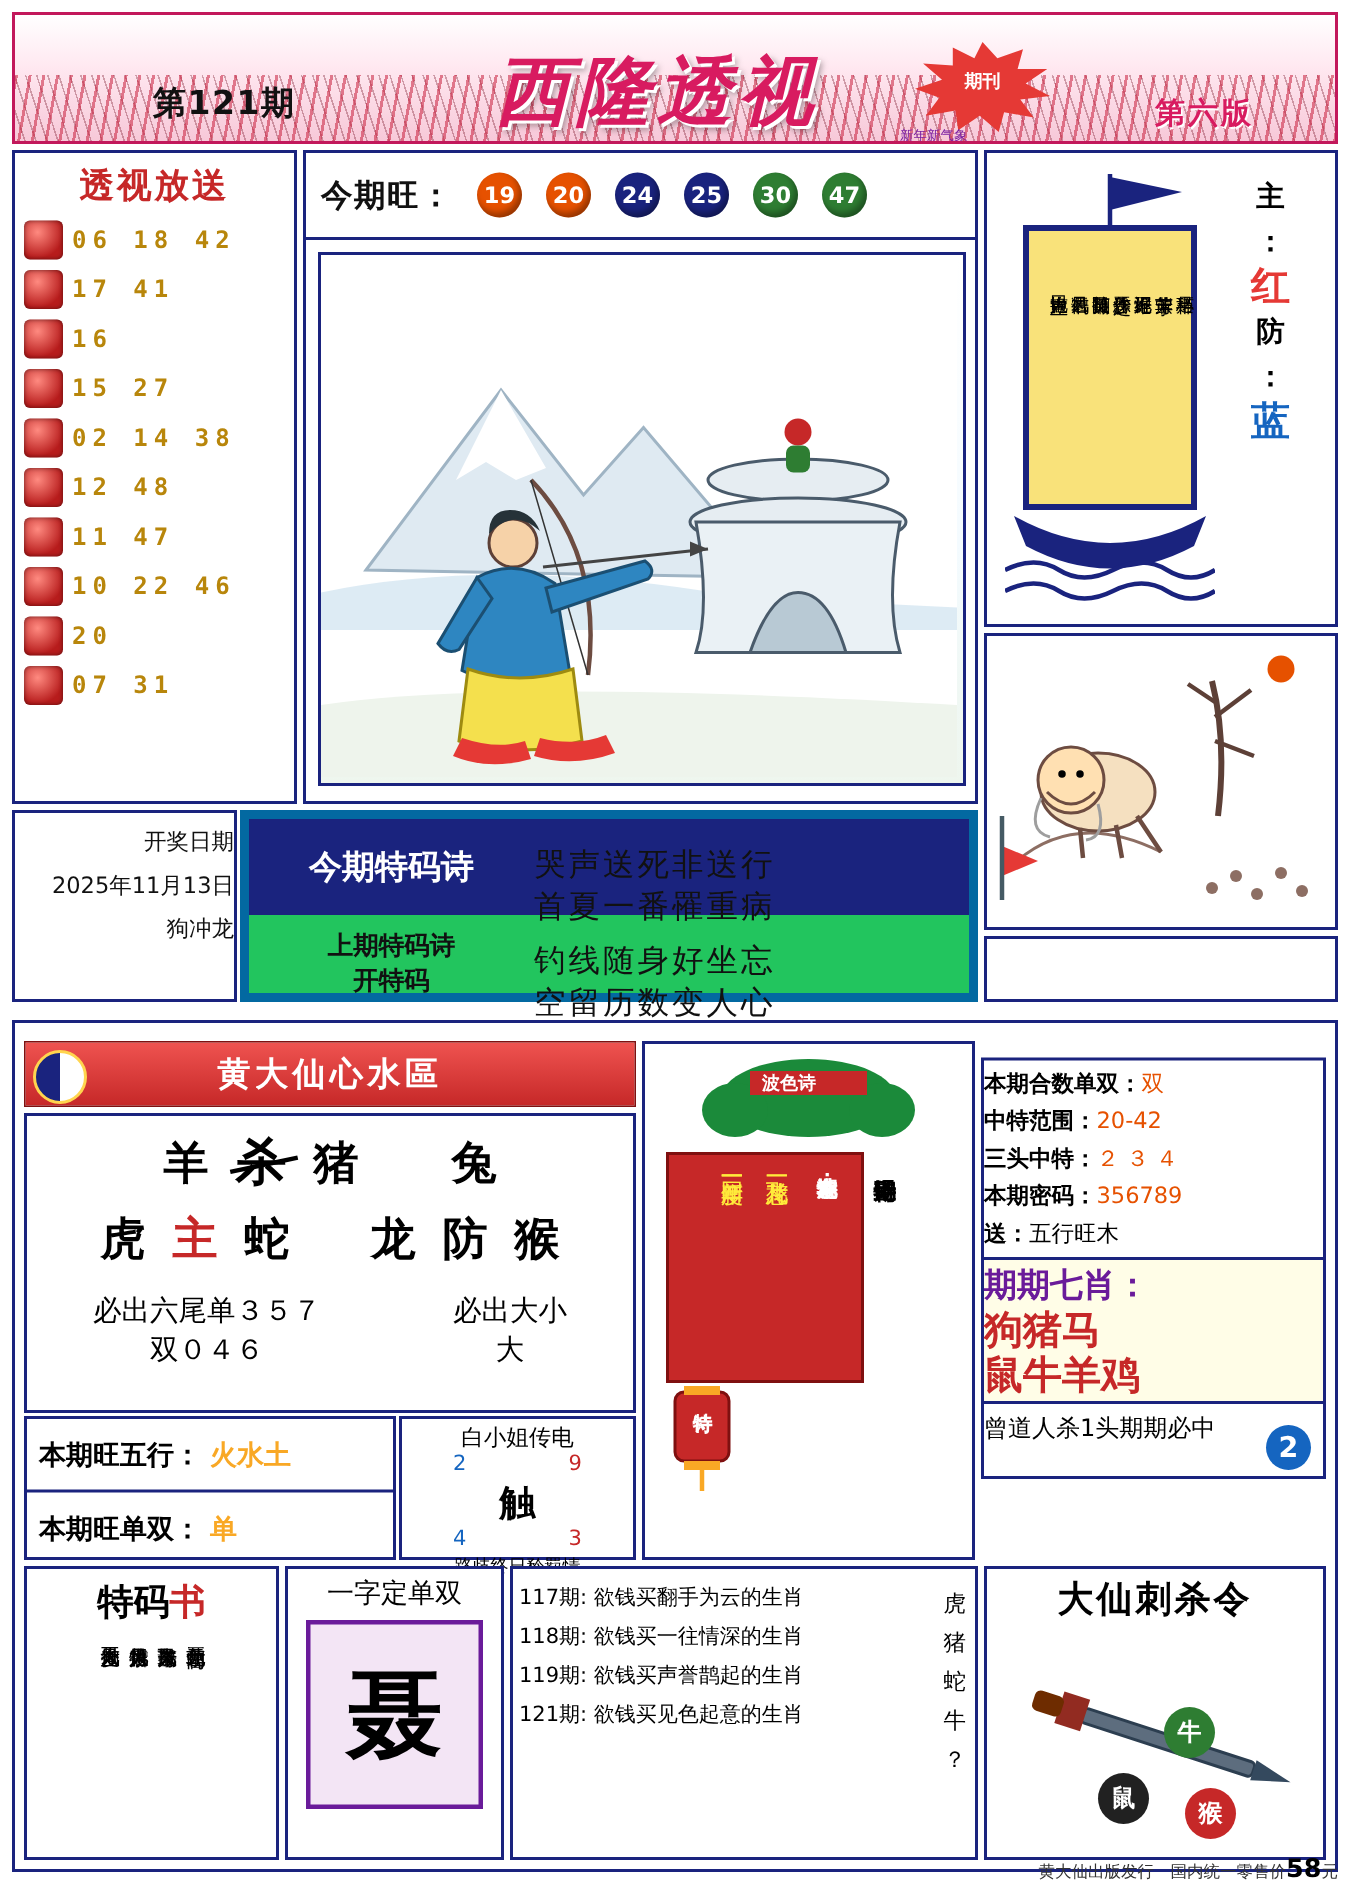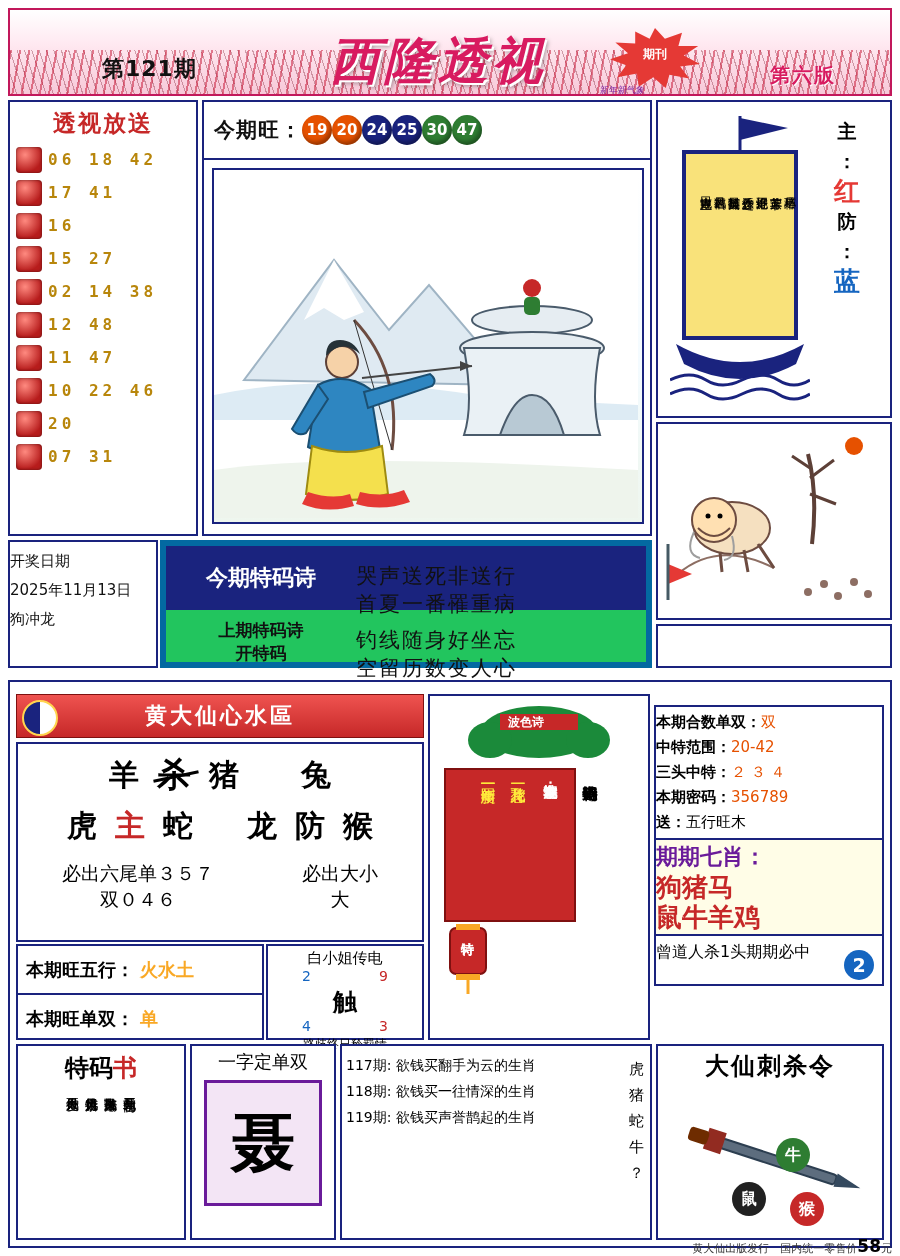--- a/index.html
+++ b/index.html
@@ -24,38 +24,38 @@
 
   
   .left-panel{left:8px;top:100px;width:190px;height:436px;border:2px solid #1a237e;background:#fff;}
   .left-title{margin-top:6px;text-align:center;font-size:23px;font-weight:bold;color:#c62828;letter-spacing:2px;}
   .zodiac-rows{margin-top:4px;}
   .zrow{display:flex;align-items:center;height:33px;padding-left:6px;}
   .zicon{width:26px;height:26px;margin-right:6px;flex:0 0 26px;border-radius:4px;background:radial-gradient(circle at 35% 30%, #ff8a80, #b71c1c 70%);box-shadow:inset 0 0 3px rgba(0,0,0,.5);}
   .znums{font-size:16px;font-weight:bold;color:#b8860b;letter-spacing:4px;font-family:"DejaVu Sans Mono","Liberation Mono",monospace;}
 
   .center-panel{left:202px;top:100px;width:450px;height:436px;border:2px solid #1a237e;background:#fff;}
-  .cp-head{height:56px;border-bottom:2px solid #1a237e;display:flex;align-items:center;padding-left:10px;gap:0;}
+  .cp-head{height:56px;border-bottom:2px solid #1a237e;display:flex;align-items:center;padding-left:10px;gap:16px;}
   .cp-head .lbl{font-size:21px;font-weight:bold;color:#111;letter-spacing:1px;}
   .ball{width:30px;height:30px;border-radius:50%;color:#fff;font-size:15px;font-weight:bold;display:flex;align-items:center;justify-content:center;box-shadow:inset -2px -3px 4px rgba(0,0,0,.35);}
   .pic-frame{margin:8px;width:428px;height:352px;border:2px solid #1a237e;background:linear-gradient(180deg,#ffffff 0%,#f4fbff 55%,#eef6ee 100%);position:relative;overflow:hidden;}
 
   .right-ship{left:656px;top:100px;width:236px;height:318px;border:2px solid #1a237e;background:#fff;}
   .ship-box{position:absolute;left:12px;top:10px;width:140px;height:296px;}
   .poem-v{position:absolute;left:18px;top:86px;width:120px;display:flex;flex-direction:row-reverse;gap:1px;}
   .poem-v .col{writing-mode:vertical-rl;text-orientation:upright;font-size:12px;line-height:13px;color:#000;font-family:"DejaVu Serif","Liberation Serif",serif;}
   .zhu{position:absolute;right:10px;top:14px;width:66px;text-align:center;}
   .zhu div{font-size:19px;font-weight:bold;line-height:30px;color:#000;}
   .zhu .red{color:#e53935;font-size:26px;}
   .zhu .blue{color:#1565c0;font-size:26px;}
 
   .right-animal{left:656px;top:422px;width:236px;height:198px;border:2px solid #1a237e;background:#fff;overflow:hidden;}
 
   
-  .date-box{left:8px;top:540px;width:150px;height:128px;border:2px solid #1a237e;background:#fff;text-align:left;}
+  .date-box{left:8px;top:540px;width:150px;height:128px;border:2px solid #1a237e;background:#fff;text-align:right;}
   .date-box div{font-size:15px;color:#111;margin-top:10px;}
   .poem-box{left:160px;top:540px;width:492px;height:128px;border:6px solid #0369a1;background:#22c55e;}
   .poem-head{background:#1a237e;color:#fff;}
   .pb-row{display:flex;height:64px;}
   .pb-left{width:190px;display:flex;align-items:center;justify-content:center;font-size:22px;font-weight:bold;}
   .pb-right{flex:1;display:flex;flex-direction:column;justify-content:center;margin-top:23px;}
   .pb-right span{font-size:21px;color:#111;letter-spacing:2px;font-family:"DejaVu Serif","Liberation Serif",serif;}
   .pb-left.small{font-size:17px;flex-direction:column;justify-content:center;color:#111;}
   .blank-box{left:656px;top:624px;width:236px;height:44px;border:2px solid #1a237e;background:#fff;}
 
@@ -460,20 +460,21 @@
 
   <div class="abs yz-box">
     <div class="t">一字定单双</div>
     <div class="yz-glyph">聂</div>
   </div>
 
   <div class="abs hist-box">
     <div class="hist-row"><span>117期:</span> <span>欲钱买翻手为云的生肖</span></div>
     <div class="hist-row"><span>118期:</span> <span>欲钱买一往情深的生肖</span></div>
     <div class="hist-row"><span>119期:</span> <span>欲钱买声誉鹊起的生肖</span></div>
+    <div class="hist-row"><span>121期:</span> <span>欲钱买见色起意的生肖</span></div>
     <div class="hist-side">
       <div>虎</div>
       <div>猪</div>
       <div>蛇</div>
       <div>牛</div>
       <div>？</div>
     </div>
   </div>
 
   <div class="abs daxian">

